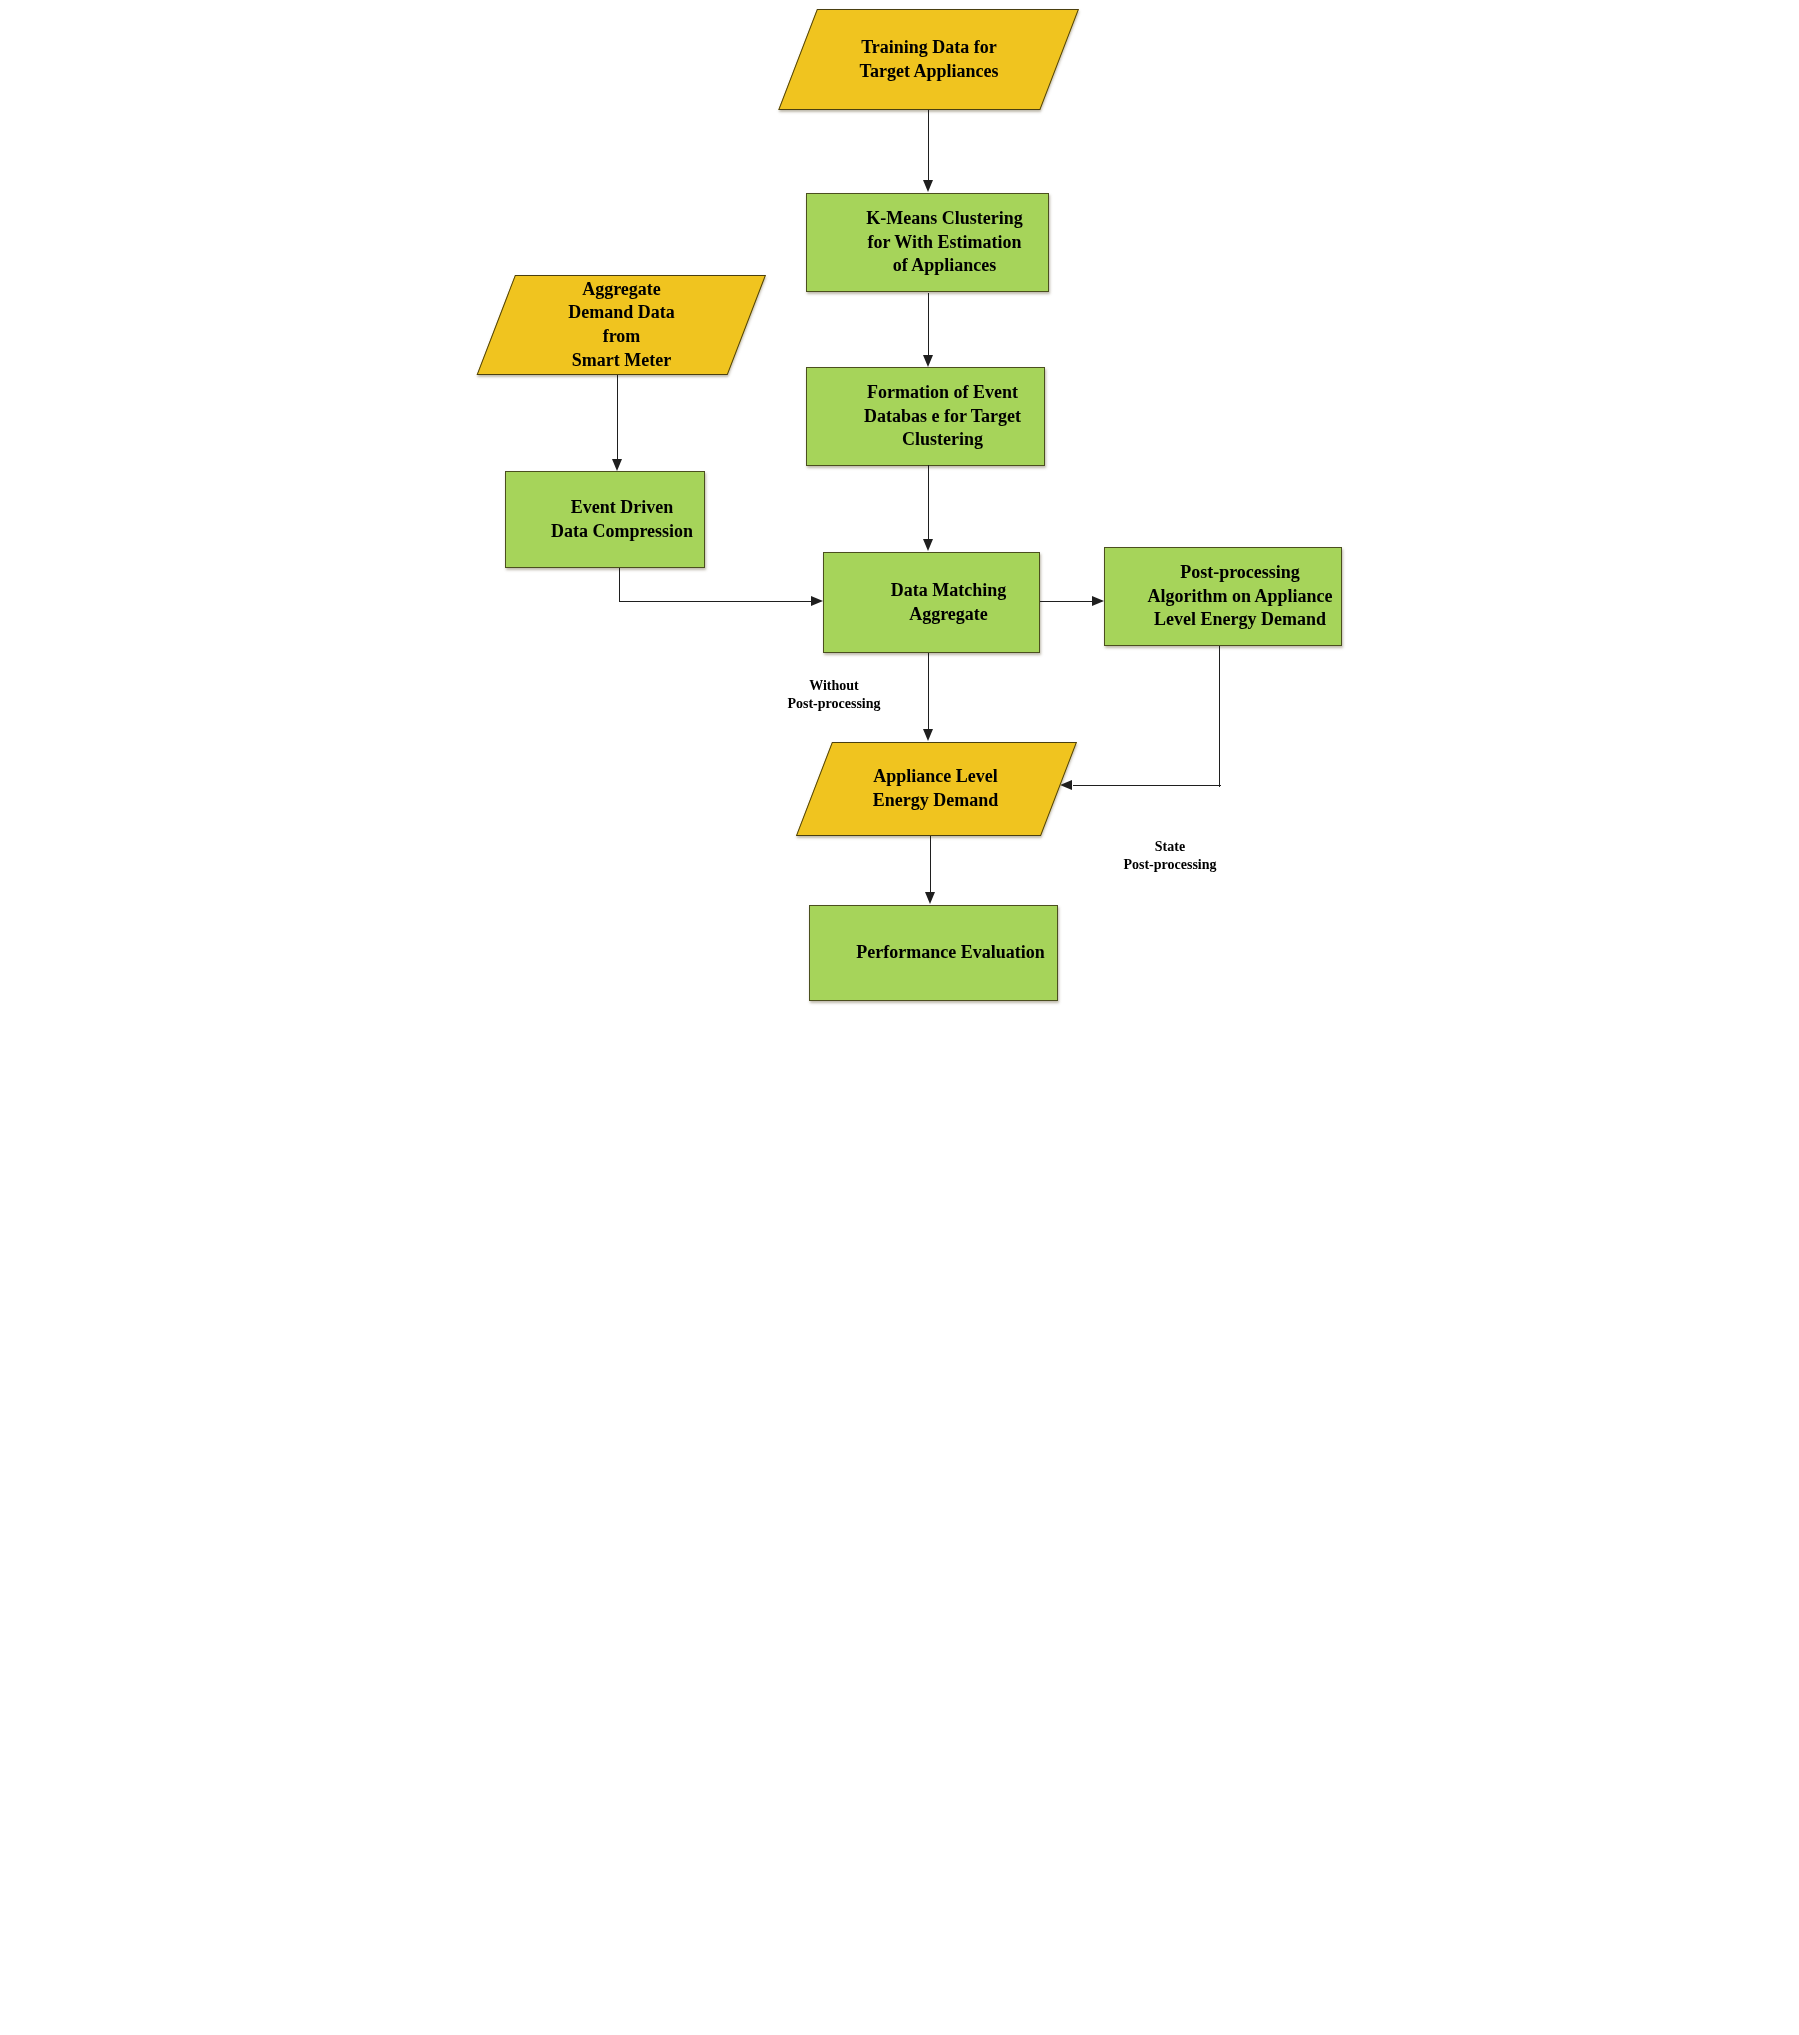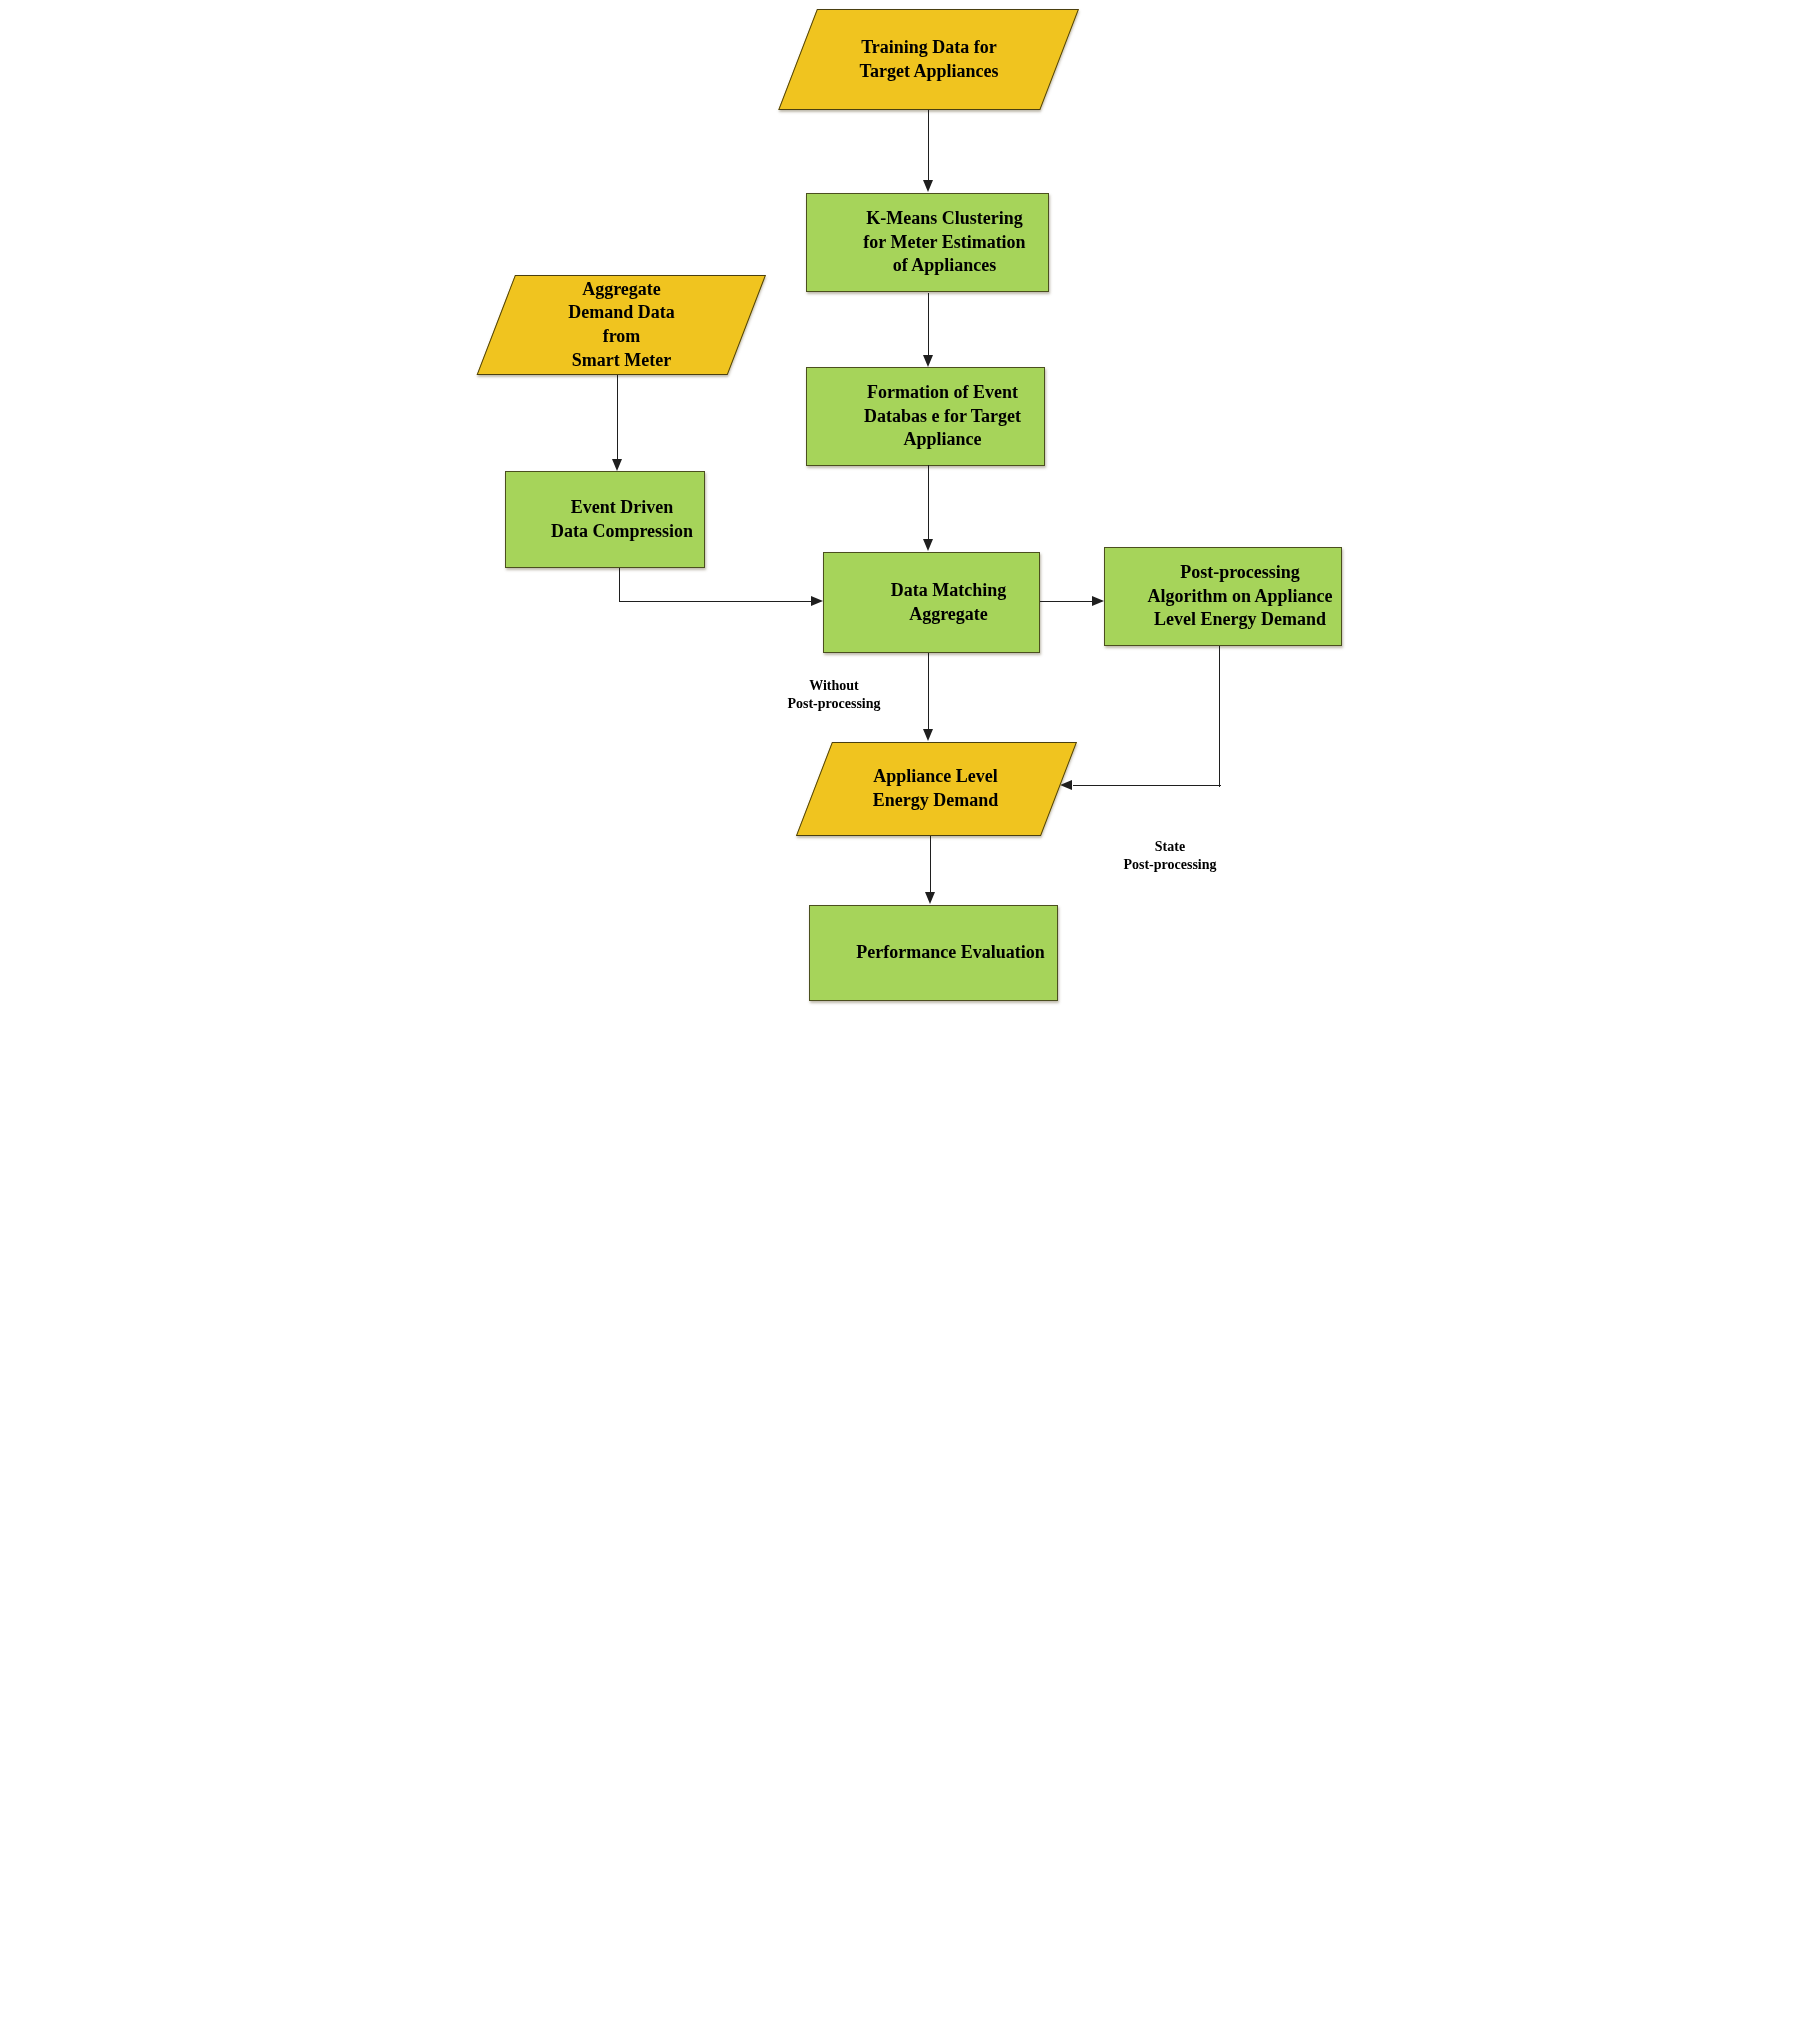--- a/index.html
+++ b/index.html
@@ -68,33 +68,33 @@
       </div>
     </div>
   </div>
 
   <div class="vline" style="left:478px;top:110px;height:70px;"></div>
   <div class="ah-down" style="left:473px;top:180px;"></div>
 
   <div class="node pbox" style="left:356px;top:193px;width:243px;height:99px;">
     <div class="lines">
       <span>K-Means Clustering</span>
-      <span>for Meter Estimation</span>
+      <span>for With Estimation</span>
       <span>of Appliances</span>
     </div>
   </div>
 
   <div class="vline" style="left:478px;top:293px;height:62px;"></div>
   <div class="ah-down" style="left:473px;top:355px;"></div>
 
   <div class="node pbox" style="left:356px;top:367px;width:239px;height:99px;">
     <div class="lines">
       <span>Formation of Event</span>
       <span>Databas e for Target</span>
-      <span>Appliance</span>
+      <span>Clustering</span>
     </div>
   </div>
 
   <div class="vline" style="left:478px;top:465px;height:74px;"></div>
   <div class="ah-down" style="left:473px;top:539px;"></div>
 
   <div class="node pgram" style="left:65px;top:275px;width:251px;height:100px;">
     <div class="unskew">
       <div class="lines">
         <span>Aggregate</span>

